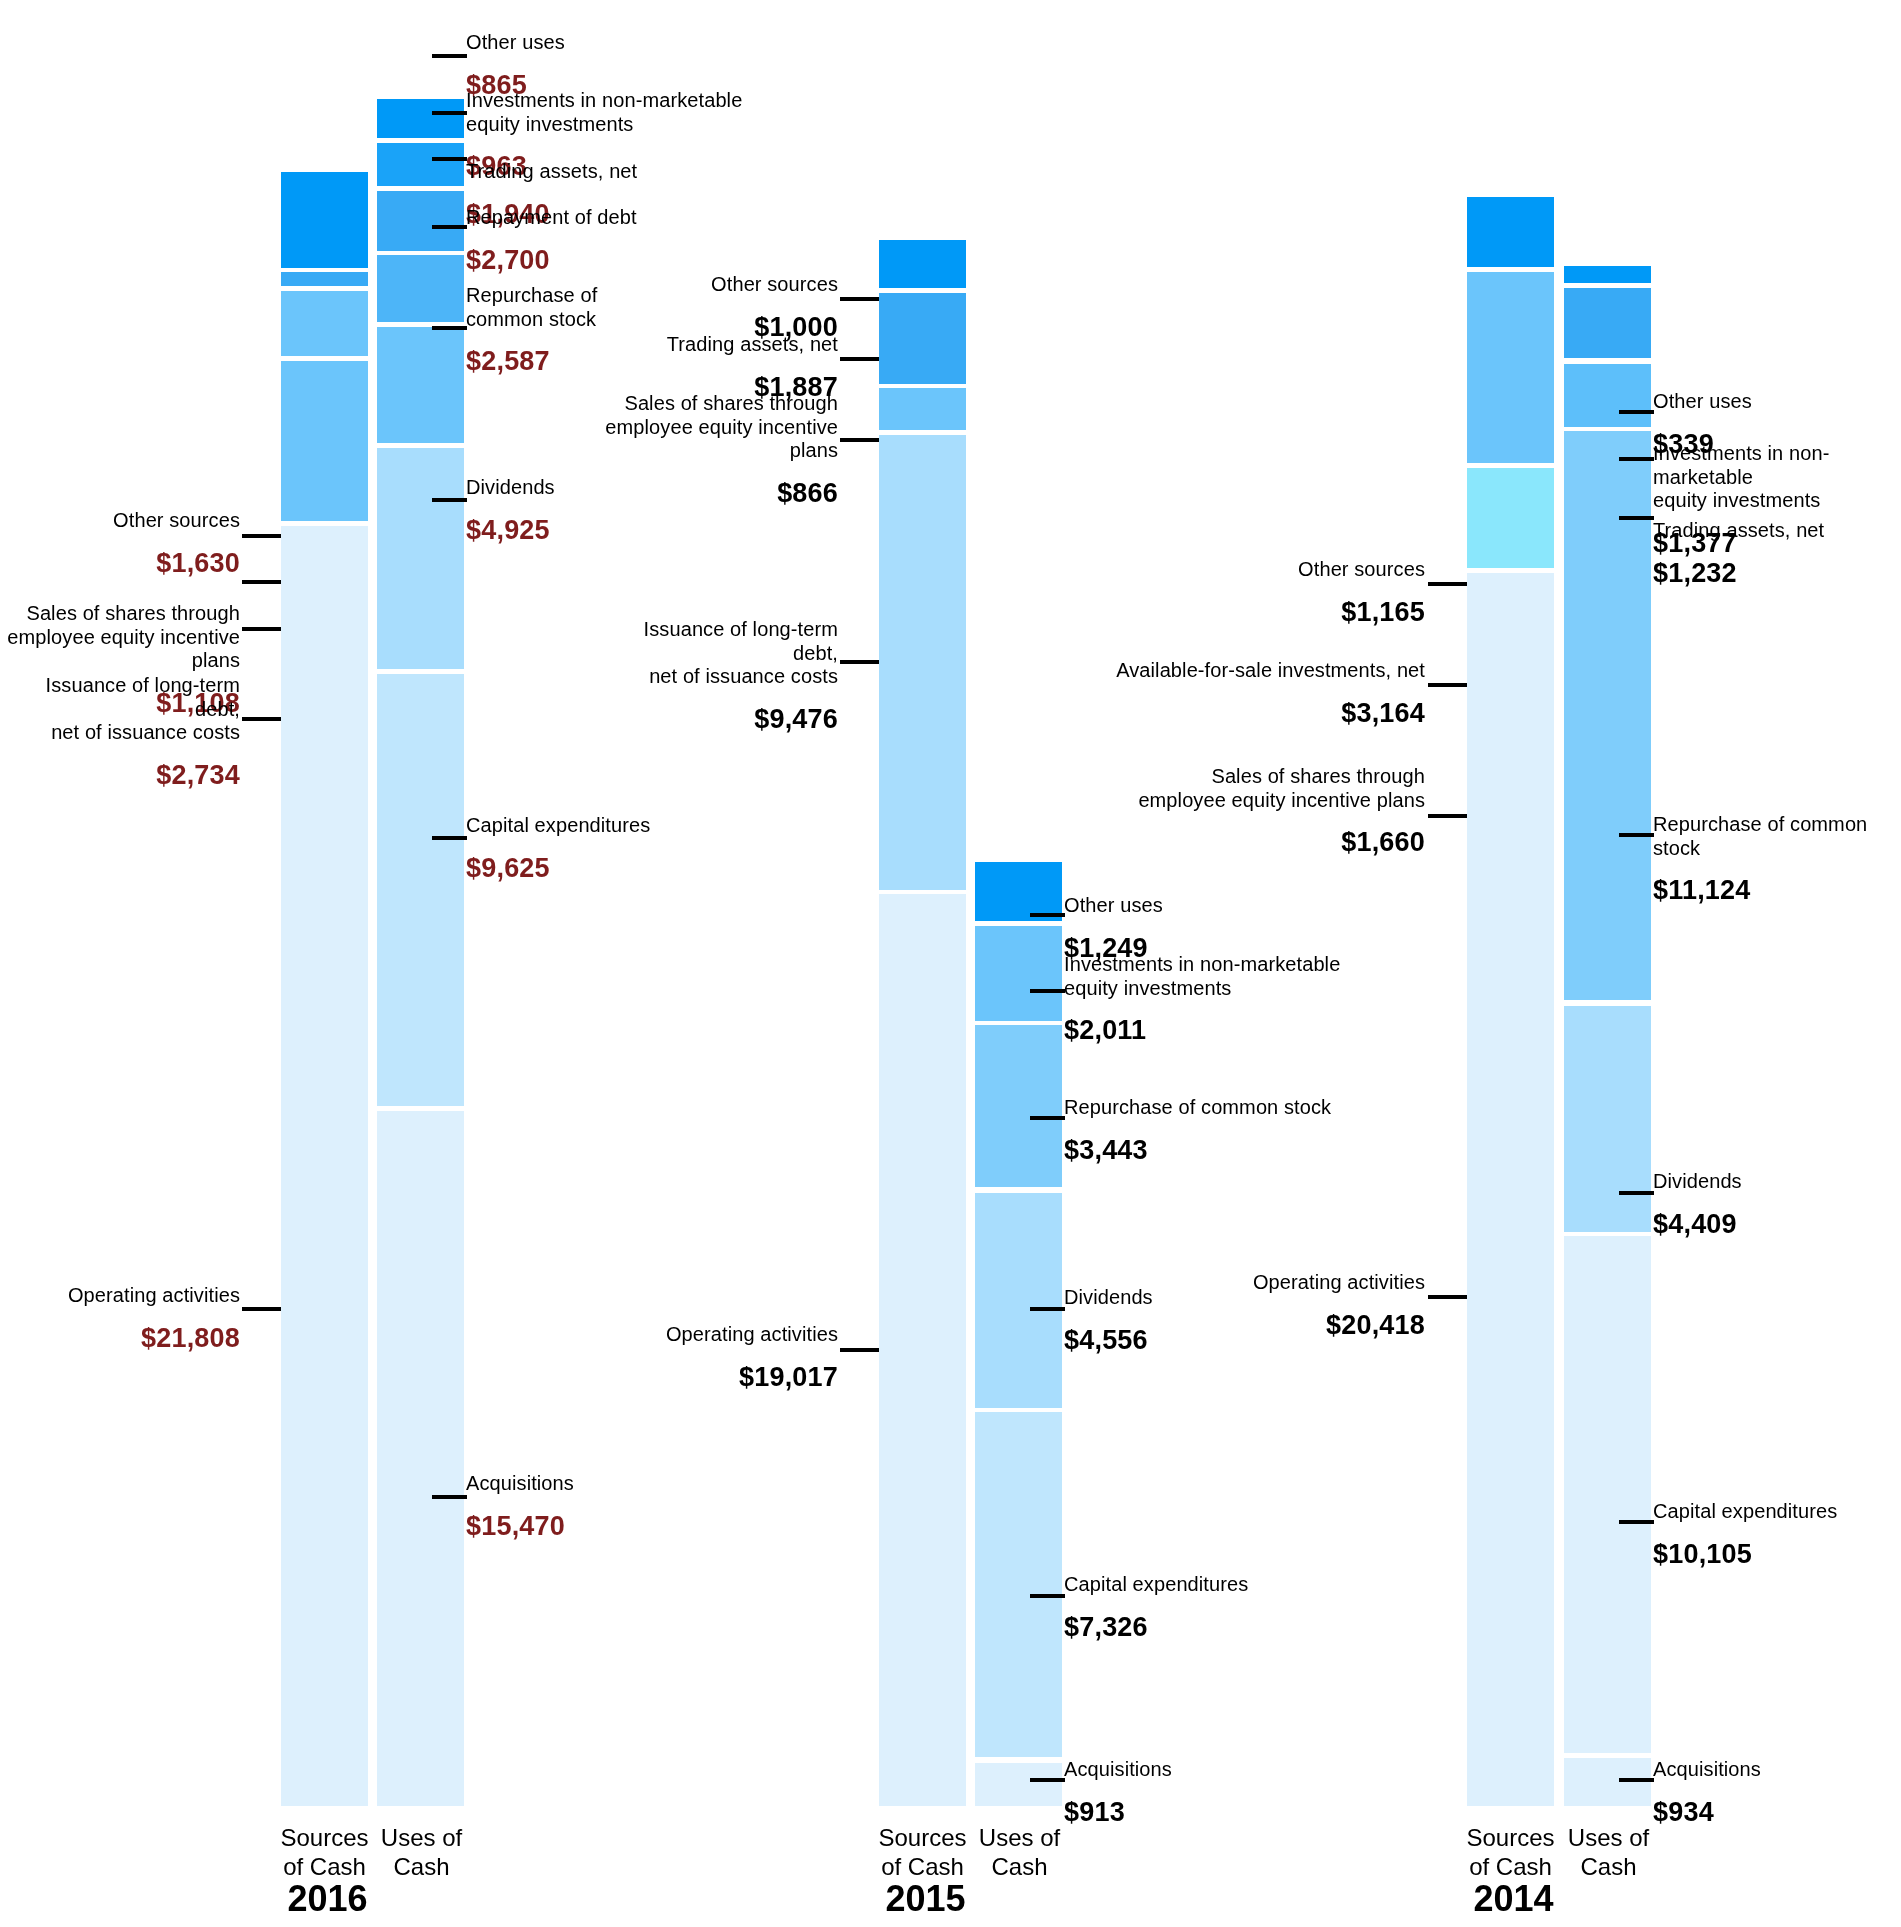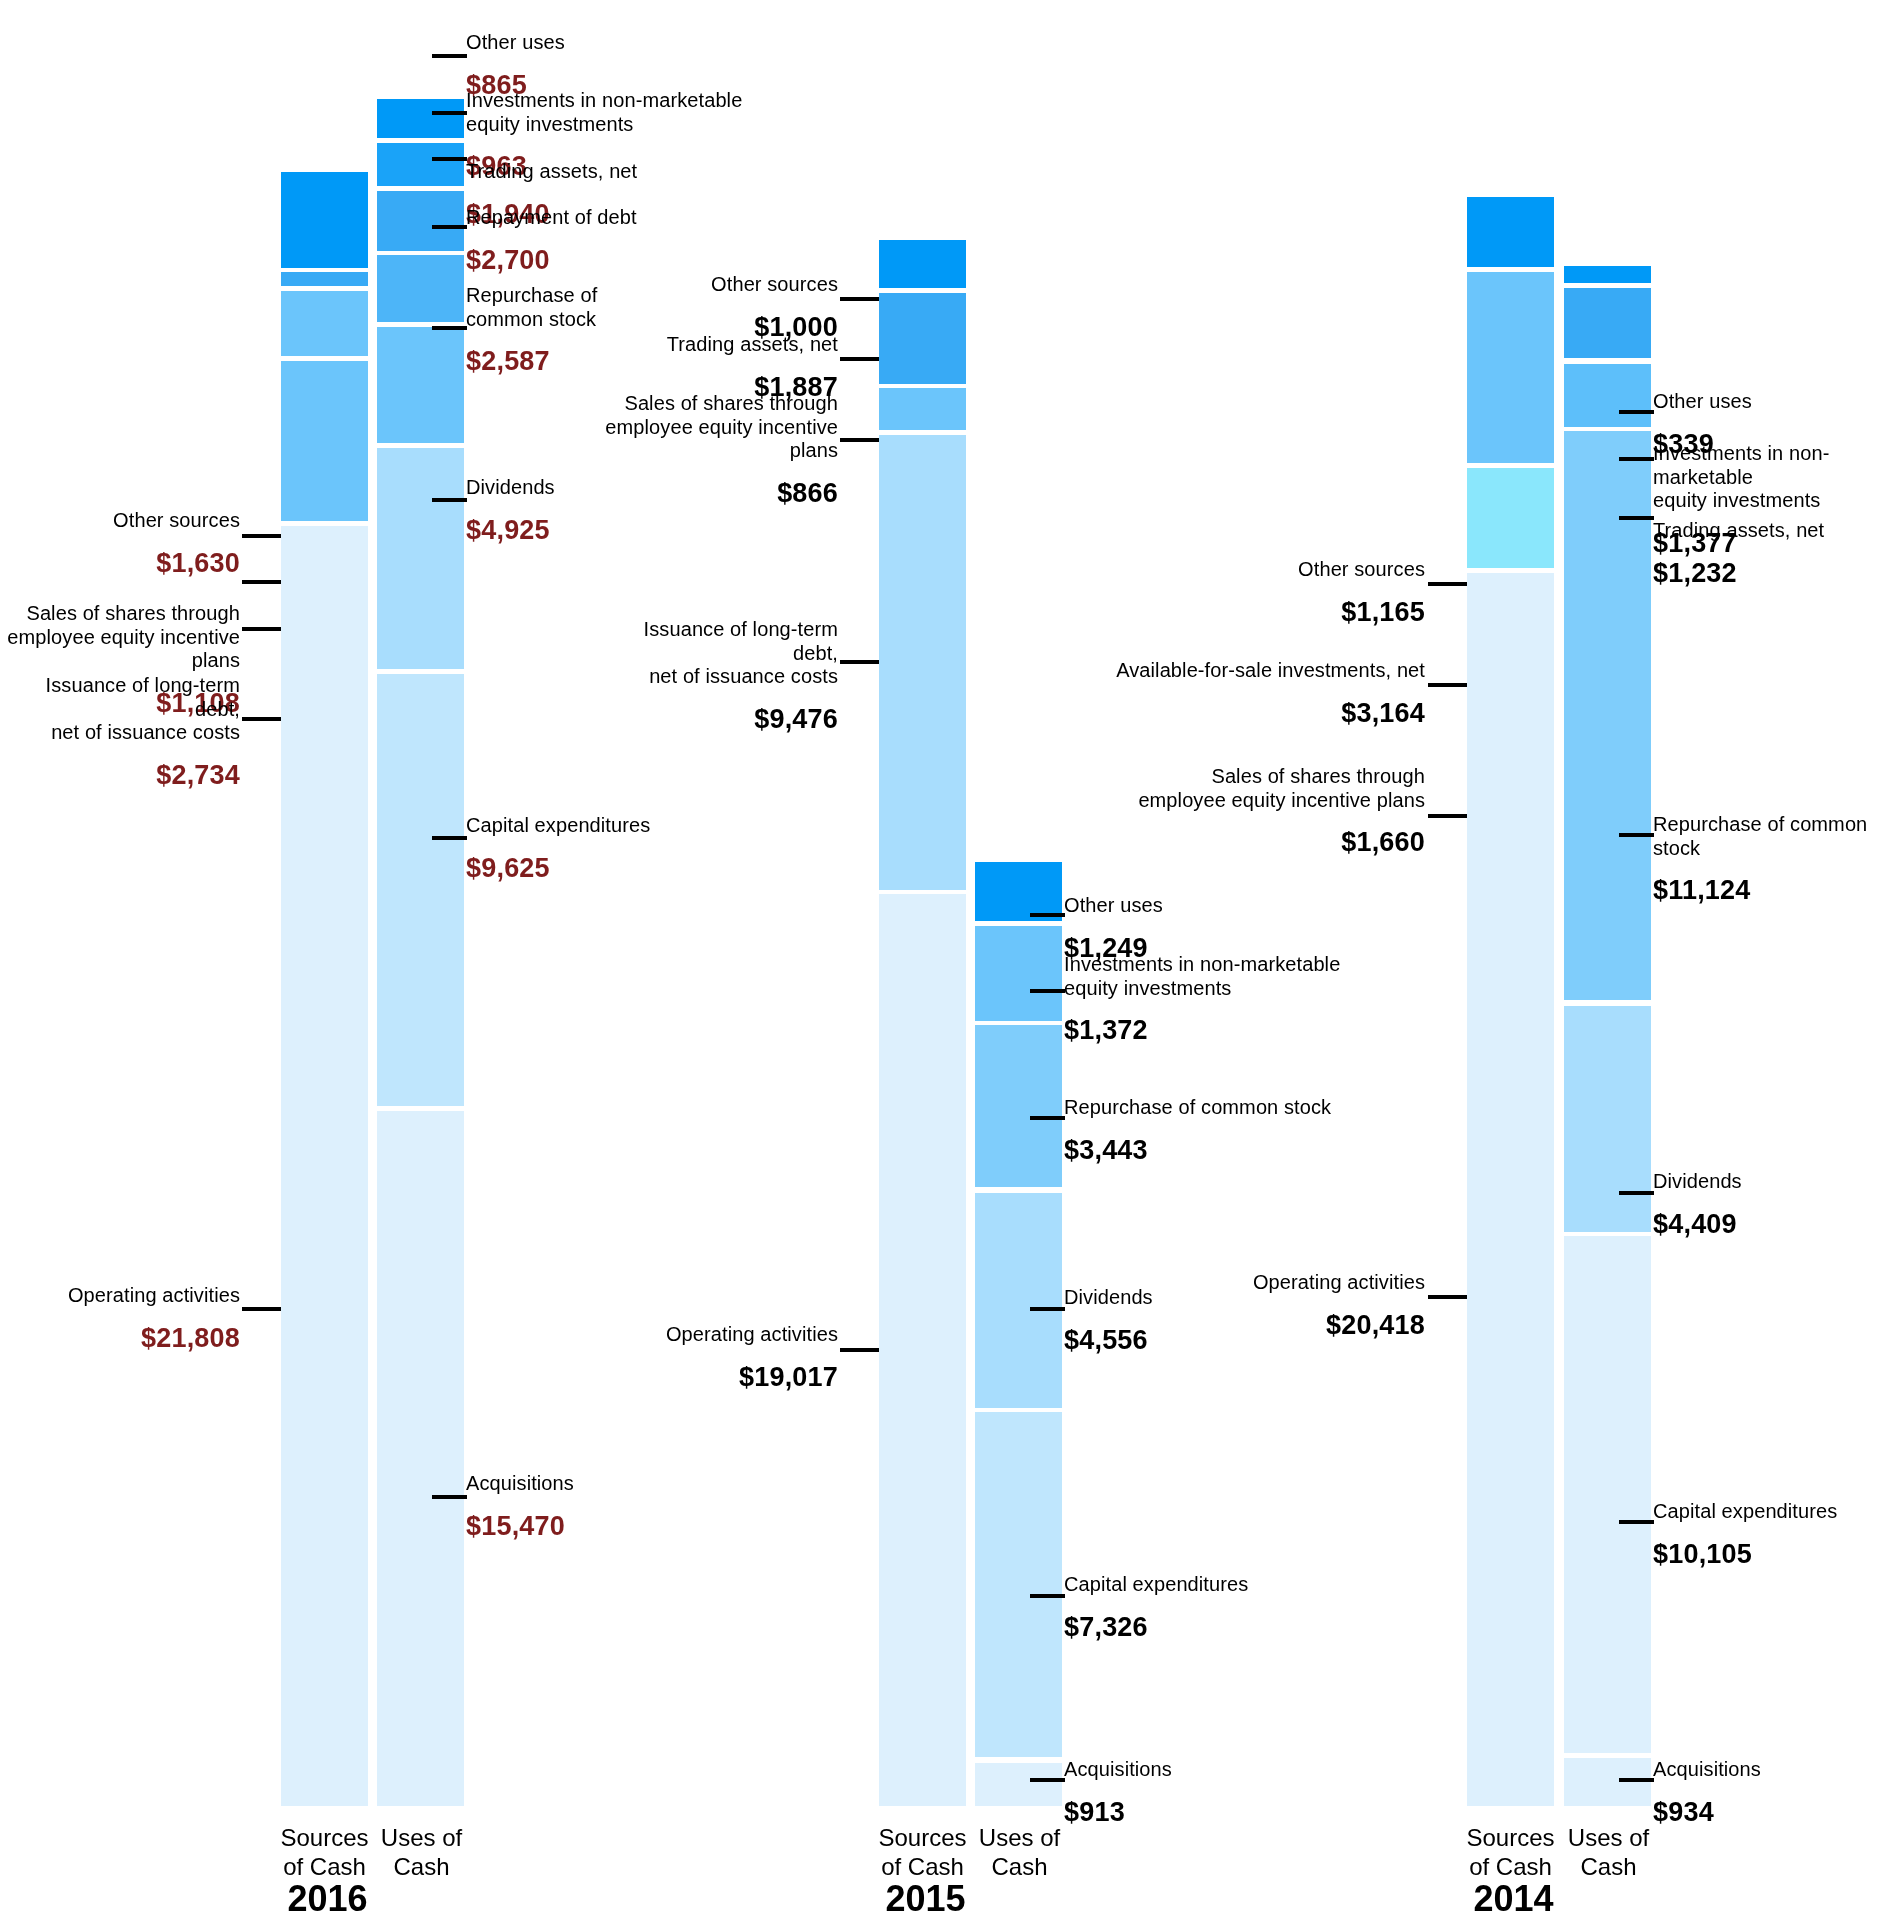--- a/index.html
+++ b/index.html
@@ -258,21 +258,21 @@
   <div class="leader" style="left:1030px;top:913px;width:35px;"></div>
   <div class="callout right" style="left:1064px;top:879px;">
     <span class="cap">Other uses</span>
     <span class="val v-black">$1,249</span>
   </div>
 
   <div class="leader" style="left:1030px;top:989px;width:35px;"></div>
   <div class="callout right" style="left:1064px;top:938px;">
     <span class="cap">Investments in non-marketable
 equity investments</span>
-    <span class="val v-black">$1,372</span>
+    <span class="val v-black">$2,011</span>
   </div>
 
   <div class="leader" style="left:1030px;top:1116px;width:35px;"></div>
   <div class="callout right" style="left:1064px;top:1081px;">
     <span class="cap">Repurchase of common stock</span>
     <span class="val v-black">$3,443</span>
   </div>
 
   <div class="leader" style="left:1030px;top:1307px;width:35px;"></div>
   <div class="callout right" style="left:1064px;top:1271px;">

